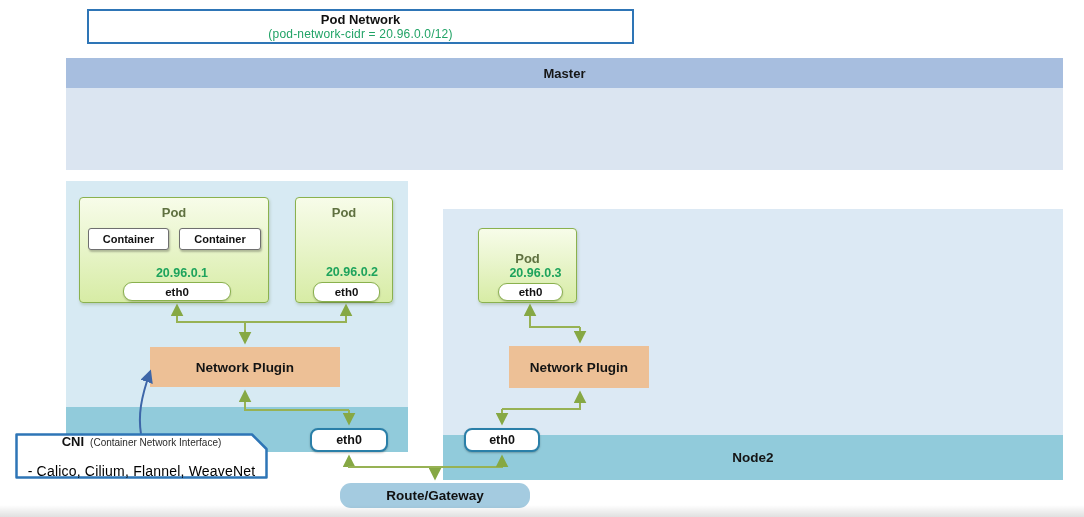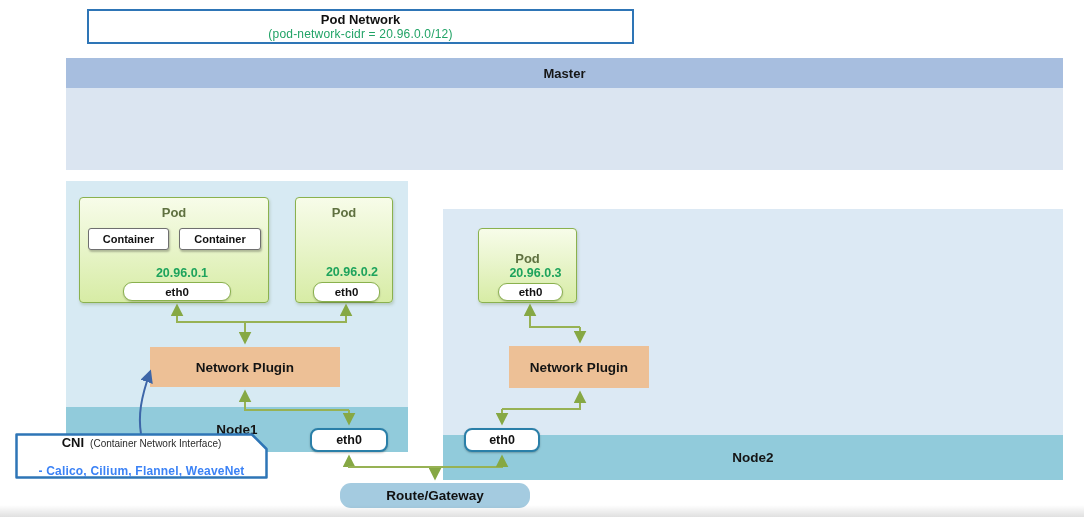--- a/index.html
+++ b/index.html
@@ -77,21 +77,21 @@
     font-weight:bold; font-size:13.5px; color:#111; z-index:3;border-radius:11px;}
 
   
   .cni{left:15px; top:433px; width:253px; height:46px; z-index:6;}
   .cni svg{position:absolute; left:0; top:0;}
   .cni-content{position:absolute; left:0; top:0; width:100%; height:100%;
     display:flex; flex-direction:column; align-items:center; justify-content:center; gap:14px;}
   .cni-line1{display:flex; align-items:baseline; gap:6px;}
   .cni-title{font-weight:bold; font-size:13px; color:#111;}
   .cni-sub{font-size:10px; color:#2b2b2b;}
-  .cni-plugins{font-size:12px; color:#3b82f6; letter-spacing:.2px;font-weight:bold;}
+  .cni-plugins{font-size:14px; color:#000000; letter-spacing:.2px;}
 
   .arrows{left:0; top:0; z-index:5; pointer-events:none;}
   .bottom-fade{left:0; right:0; bottom:0; height:12px; z-index:7;
     background:linear-gradient(180deg, rgba(0,0,0,0), rgba(0,0,0,0.12)); pointer-events:none;}
 </style>
 </head>
 <body>
 
 <div id="page">
 
@@ -102,21 +102,20 @@
 
   <div class="abs master">
     <div class="abs ctr master-header">
       <span>Master</span>
     </div>
     <div class="abs master-body"></div>
   </div>
 
   <div class="abs node node1">
     <div class="abs node-band"></div>
-    <div class="abs node-label">Node1</div>
   </div>
 
   <div class="abs node node2">
     <div class="abs node-band"></div>
     <div class="abs node-label">Node2</div>
   </div>
 
   <div class="abs pod pod-1">
     <div class="abs pod-title" style="top:7px;">Pod</div>
     <div class="abs ctr container-box" style="left:8px; top:30px; width:81px; height:22px;">Container</div>

